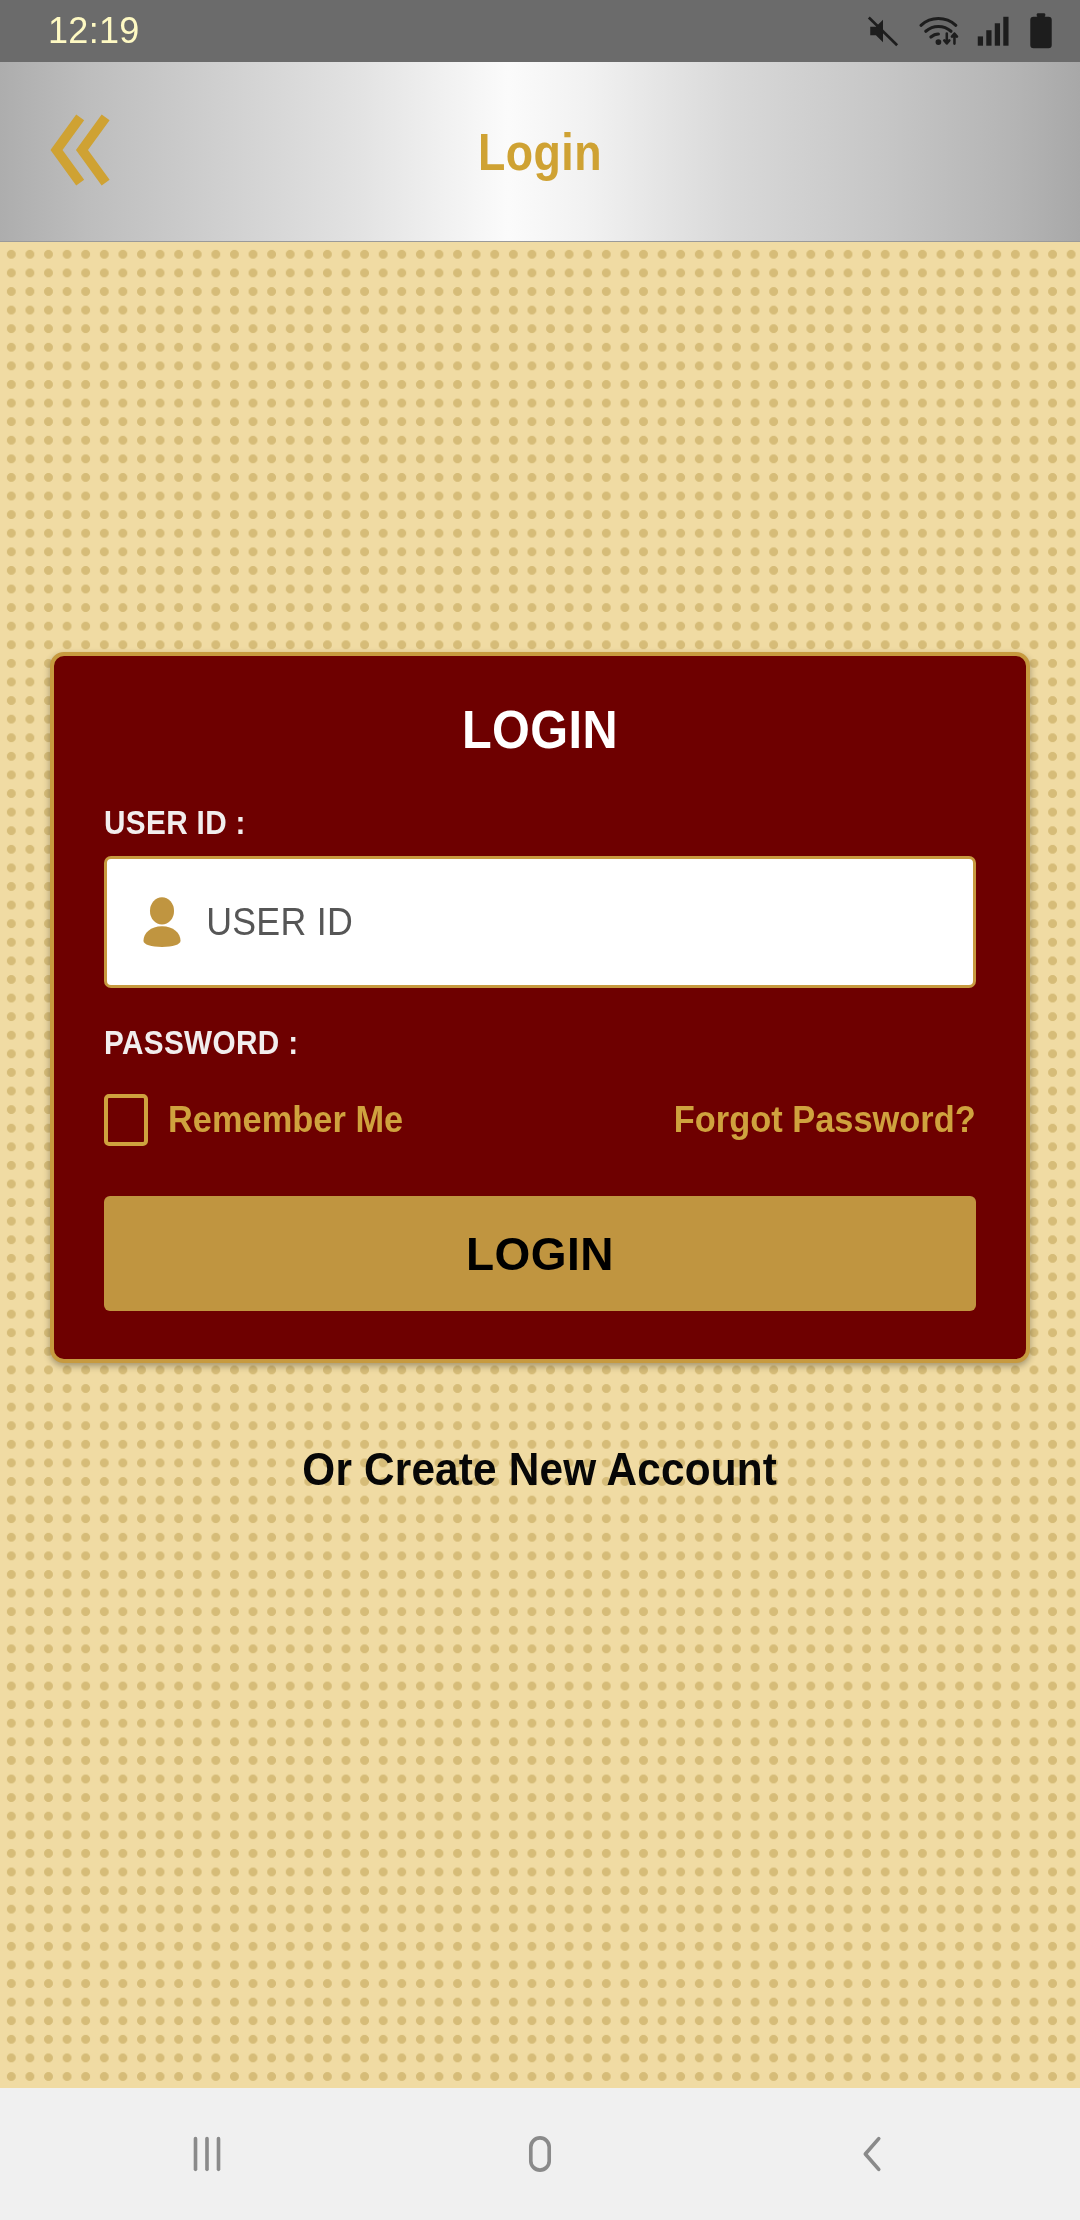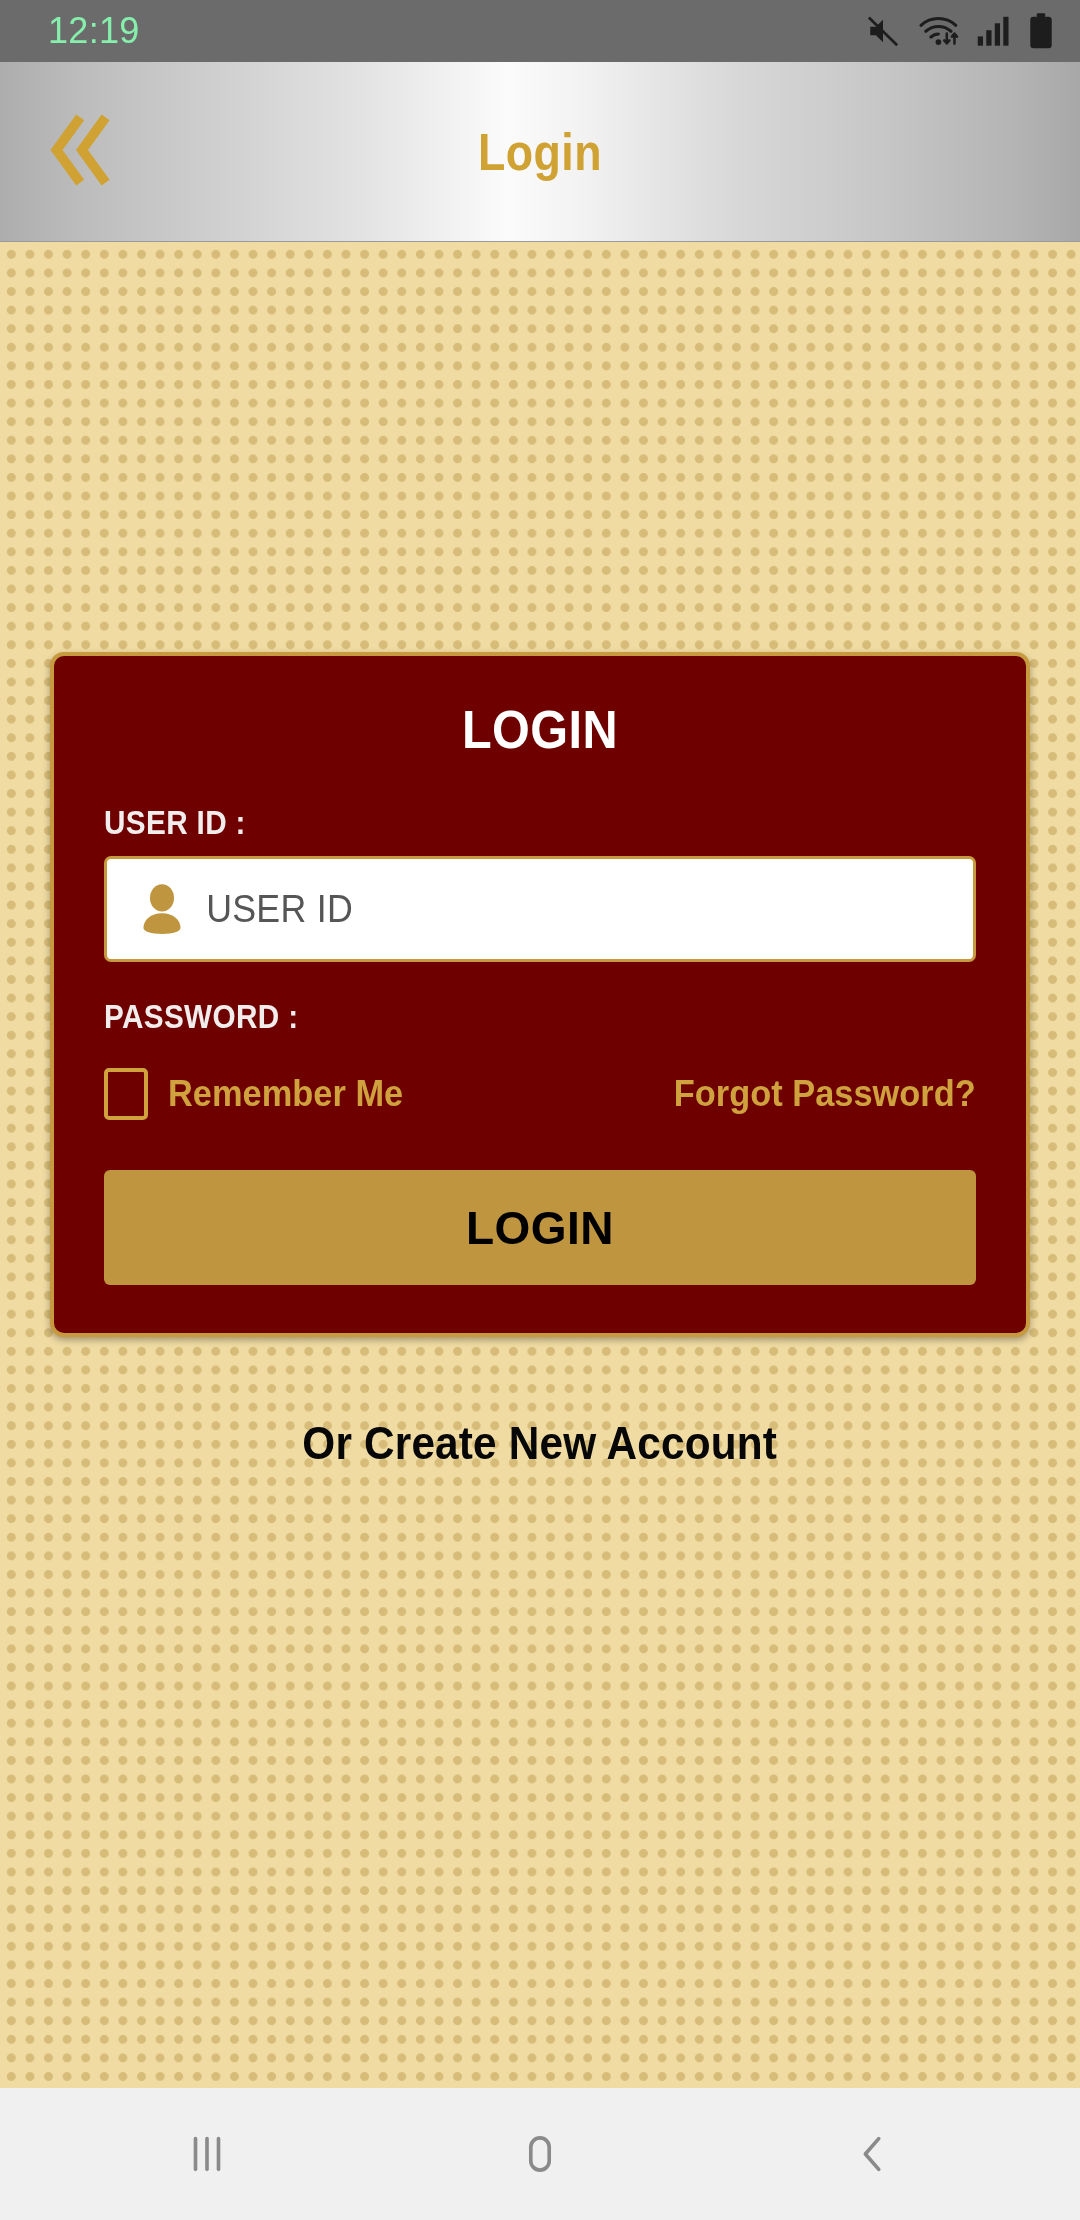--- a/index.html
+++ b/index.html
@@ -25,21 +25,21 @@
   #status-bar {
     height:62px;
     background:#6b6b6b;
     display:flex;
     align-items:center;
     justify-content:space-between;
     padding:0 26px 0 48px;
     flex:0 0 auto;
   }
   #status-clock {
-    color:#86efac;
+    color:#fef9c3;
     font-size:36px;
     font-weight:400;
     letter-spacing:0.3px;
     font-family:"Liberation Sans", sans-serif;
   }
   #status-icons {
     display:flex;
     align-items:center;
     gap:17px;
   }
@@ -127,21 +127,21 @@
     color:#f2eded;
     font-size:33px;
     font-weight:bold;
     font-family:"Liberation Sans Narrow","Liberation Sans",sans-serif;
     transform:scaleX(0.9);
     transform-origin:left center;
     letter-spacing:0.4px;
     margin-bottom:14px;
   }
   .input-wrap {
-    height:106px;
+    height:132px;
     background:#ffffff;
     border:3px solid #c79a3f;
     border-radius:7px;
     display:flex;
     align-items:center;
     padding:0 24px;
     margin-bottom:34px;
     cursor:text;
   }
   .input-wrap:last-of-type { margin-bottom:0; }

